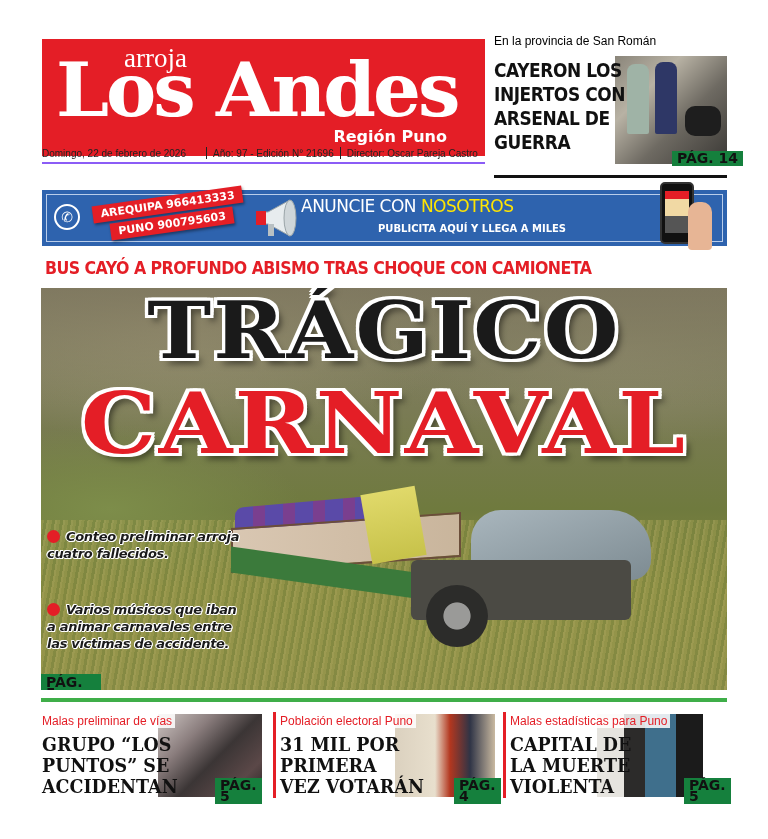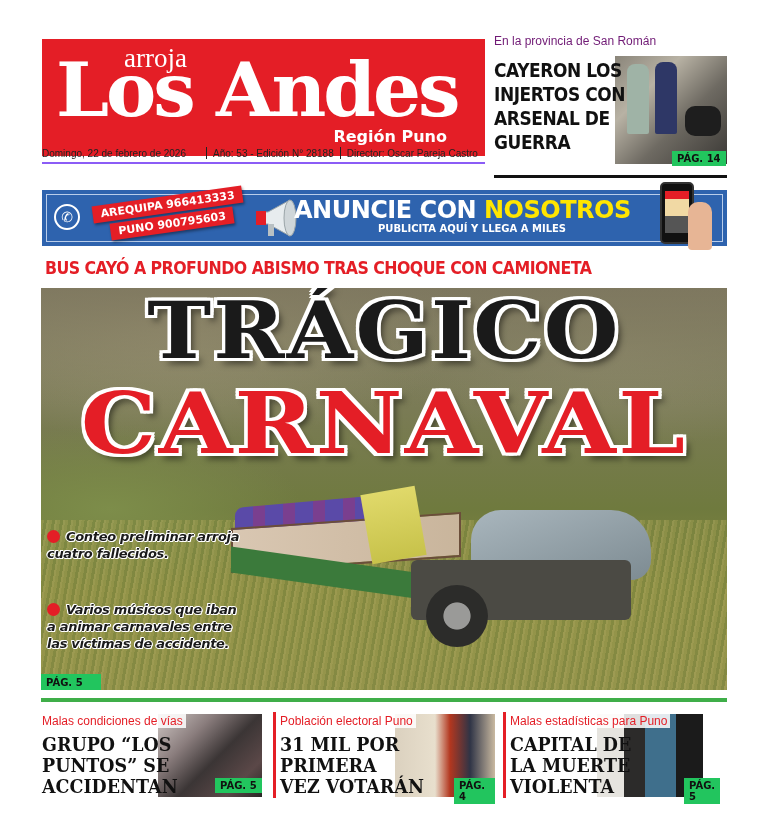--- a/index.html
+++ b/index.html
@@ -9,39 +9,39 @@
   .masthead { position: absolute; left: 42px; top: 39px; width: 443px; height: 117px; background: #e41e26; }
   .mast-diario { position: absolute; left: 82px; top: 6px; color: #fff; font-family: "Liberation Serif", serif; font-size: 27px; line-height: 1; }
   .mast-title { position: absolute; left: 14px; top: 14px; color: #fff; font-family: "DejaVu Serif", serif; font-weight: bold; font-size: 74px; letter-spacing: -3px; line-height: 1; transform: scaleX(1.02); transform-origin: left; white-space: nowrap; }
   .mast-region { position: absolute; right: 38px; bottom: 10px; color: #fff; font-weight: bold; font-size: 16px; font-family: "DejaVu Sans", sans-serif; }
 
   .infoline { position: absolute; left: 42px; top: 146px; width: 443px; height: 18px; font-family: "Liberation Sans", sans-serif; font-size: 10px; color: #222; display: flex; align-items: center; border-bottom: 2px solid #8b5cf6; padding-bottom: 2px; }
   .infoline .sep { width: 1px; height: 12px; background: #222; margin: 0 6px; }
   .info-date { width: 158px; }
 
   
-  .tr-kicker { position: absolute; left: 494px; top: 34px; color: #701a75; font-size: 12px; font-family: "Liberation Sans", sans-serif; }
+  .tr-kicker { position: absolute; left: 494px; top: 34px; color: #000000; font-size: 12px; font-family: "Liberation Sans", sans-serif; }
   .tr-head { position: absolute; left: 494px; top: 58px; width: 130px; font-family: "DejaVu Sans", sans-serif; font-weight: bold; font-size: 20px; line-height: 24px; color: #111; letter-spacing: -0.5px; transform: scaleX(0.85); transform-origin: left; white-space: nowrap; }
   .tr-photo { position: absolute; left: 615px; top: 56px; width: 112px; height: 108px; background: linear-gradient(135deg, #8a857a 0%, #b8b2a4 30%, #6e6a62 60%, #3a3835 100%); }
   .tr-photo .p1 { position:absolute; left:12px; top:8px; width:22px; height:70px; background:#9fb3a6; border-radius: 8px 8px 2px 2px; }
   .tr-photo .p2 { position:absolute; left:40px; top:6px; width:22px; height:72px; background:#2e3766; border-radius: 8px 8px 2px 2px; }
   .tr-photo .p3 { position:absolute; left:70px; top:50px; width:36px; height:30px; background:#1e1e1e; border-radius: 10px; }
-  .page-badge { position: absolute; background: #22c55e; color: #111; font-family: "DejaVu Sans", sans-serif; font-weight: bold; font-size: 10px; padding: 2px 5px; line-height: 11px; }
+  .page-badge { position: absolute; background: #15803d; color: #111; font-family: "DejaVu Sans", sans-serif; font-weight: bold; font-size: 14px; padding: 2px 5px; line-height: 11px; }
   .tr-badge { left: 672px; top: 151px; }
   .tr-rule { position: absolute; left: 494px; top: 175px; width: 233px; height: 3px; background: #111; }
 
   
   .ad { position: absolute; left: 42px; top: 190px; width: 685px; height: 56px; background: #2e63ae; }
   .ad-inner { position: absolute; left: 4px; top: 4px; right: 4px; bottom: 4px; border: 1px solid #b9cdea; }
   .ad-phone-icon { position: absolute; left: 12px; top: 14px; width: 26px; height: 26px; border: 2px solid #fff; border-radius: 50%; color: #fff; font-size: 14px; text-align: center; line-height: 22px; }
   .ad-ribbon { position: absolute; background: #e41e26; color: #fff; font-family: "DejaVu Sans", sans-serif; font-weight: bold; font-size: 11px; padding: 2px 8px; transform: rotate(-8deg); white-space: nowrap; box-shadow: 1px 2px 3px rgba(0,0,0,0.4); }
   .ad-r1 { left: 50px; top: 6px; }
   .ad-r2 { left: 68px; top: 25px; }
   .ad-megaphone { position: absolute; left: 212px; top: 6px; width: 46px; height: 44px; }
-  .ad-title { position: absolute; left: 252px; top: 6px; color: #fff; font-family: "DejaVu Sans", sans-serif; font-weight: bold; font-size: 24px; letter-spacing: -0.5px; white-space: nowrap; }
+  .ad-title { position: absolute; left: 259px; top: 6px; color: #fff; font-family: "DejaVu Sans", sans-serif; font-weight: normal; font-size: 17px; letter-spacing: -0.5px; white-space: nowrap; }
   .ad-title .yel { color: #ffe500; }
   .ad-sub { position: absolute; left: 330px; top: 33px; color: #fff; font-family: "DejaVu Sans", sans-serif; font-weight: bold; font-size: 10px; white-space: nowrap; padding-left: 6px; }
   .ad-mobile { position: absolute; left: 618px; top: -8px; width: 34px; height: 62px; background: #111; border-radius: 5px; border: 2px solid #333; }
   .ad-mobile .scr { position: absolute; left: 3px; top: 7px; right: 3px; bottom: 9px; background: linear-gradient(#e41e26 0 18%, #f1d9a4 18% 60%, #555 60%); }
   .ad-hand { position: absolute; left: 646px; top: 12px; width: 24px; height: 48px; background: #e7b595; border-radius: 10px 10px 4px 4px; }
 
   
   .main-kicker { position: absolute; left: 45px; top: 258px; color: #e41e26; font-family: "DejaVu Sans", sans-serif; font-weight: bold; font-size: 17px; letter-spacing: -0.6px; white-space: nowrap; transform: scaleX(0.93); transform-origin: left; }
 
   
@@ -99,21 +99,21 @@
 <body>
 
 <div class="masthead">
   <span class="mast-diario">arroja</span>
   <span class="mast-title">Los Andes</span>
   <span class="mast-region">Región Puno</span>
 </div>
 <div class="infoline">
   <span class="info-date">Domingo, 22 de febrero de 2026</span>
   <span class="sep"></span>
-  <span>Año: 53 - Edición N° 28188</span>
+  <span>Año: 97 - Edición N° 21696</span>
   <span class="sep"></span>
   <span>Director: Oscar Pareja Castro</span>
 </div>
 
 <div>
   <span class="tr-kicker">En la provincia de San Román</span>
   <div class="tr-photo">
     <div class="p1"></div>
     <div class="p2"></div>
     <div class="p3"></div>
@@ -165,21 +165,21 @@
   <div class="headline hl2">CARNAVAL</div>
   <div class="bullets b2"><span class="dot"></span><span>Varios músicos que iban a animar carnavales entre las víctimas de accidente.</span></div>
   <div class="bullets b1"><span class="dot"></span><span>Conteo preliminar arroja cuatro fallecidos.</span></div>
   <span class="page-badge hero-badge">PÁG. 5</span>
 </div>
 
 <div class="green-rule"></div>
 
 <div class="teaser t1">
   <div class="t-photo"></div>
-  <span class="t-kicker">Malas condiciones de vías</span>
+  <span class="t-kicker">Malas preliminar de vías</span>
   <div class="t-head">
     <div>GRUPO “LOS</div>
     <div>PUNTOS” SE</div>
     <div>ACCIDENTAN</div>
   </div>
   <span class="page-badge t1-badge">PÁG. 5</span>
 </div>
 
 <div class="teaser t2">
   <div class="t-photo"></div>

